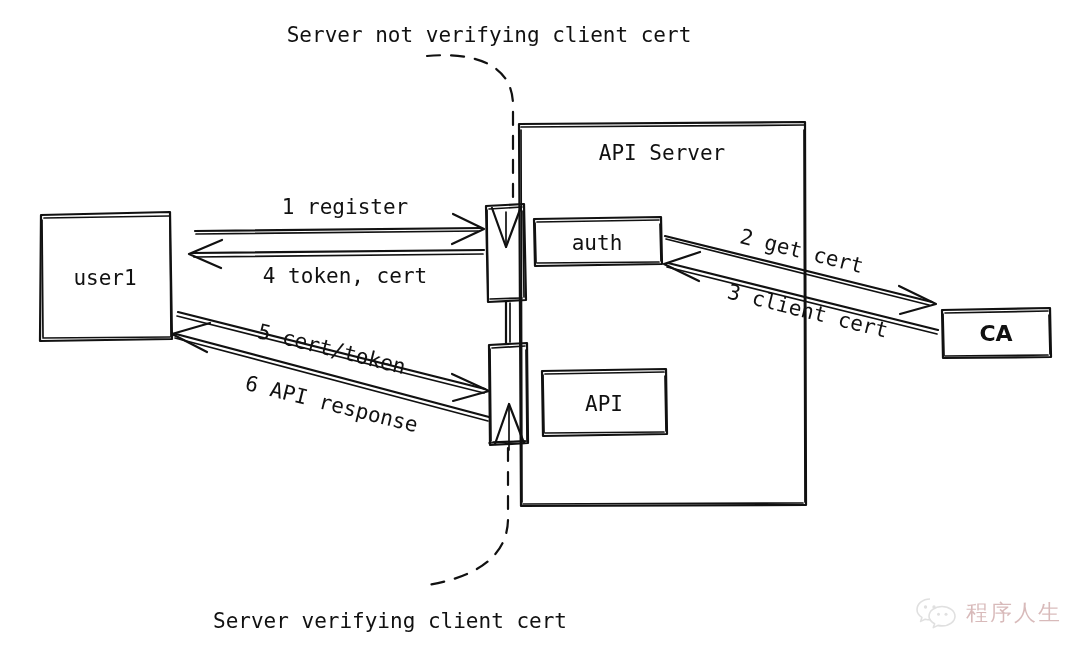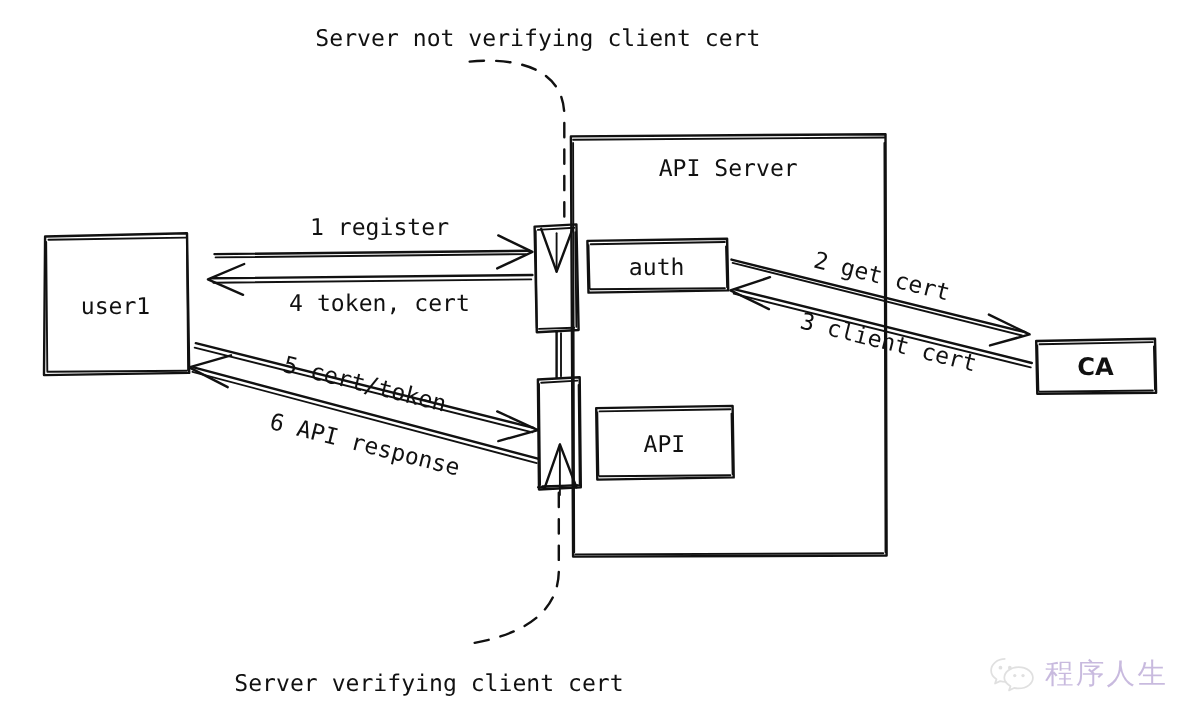--- a/index.html
+++ b/index.html
@@ -12,21 +12,21 @@
   .sk-dash{fill:none;stroke:#111;stroke-width:2.2;stroke-linecap:round;
            stroke-dasharray:13 11;}
   .lbl{font-family:"DejaVu Sans Mono","Liberation Mono",monospace;
        fill:#111;font-size:21px;letter-spacing:0px;}
   .lbl-box{font-size:21px;}
   .lbl-ca{font-family:"DejaVu Sans","Liberation Sans",sans-serif;
           font-size:22px;font-weight:600;}
   .wm{position:absolute;right:18px;bottom:20px;display:flex;align-items:center;
       gap:9px;opacity:.30;}
   .wm-txt{font-family:"DejaVu Sans","Liberation Sans",sans-serif;
-          font-size:26px;color:#4c1d95;letter-spacing:2px;}
+          font-size:22px;color:#7f1d1d;letter-spacing:2px;}
 </style>
 </head>
 <body>
 
 <div id="stage">
 
   <svg id="canvas" viewBox="0 0 1080 650">
 
     <g>
       <path class="sk" d="M519,124 L805,122 L806,505 L521,506 L519,124 Z"></path>

